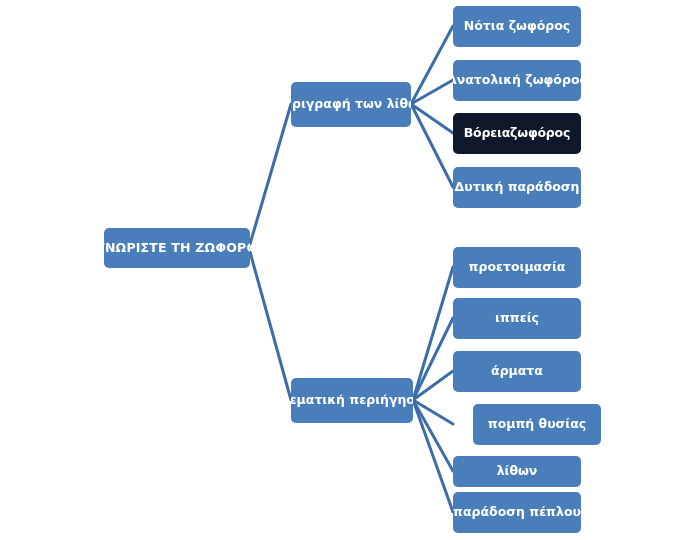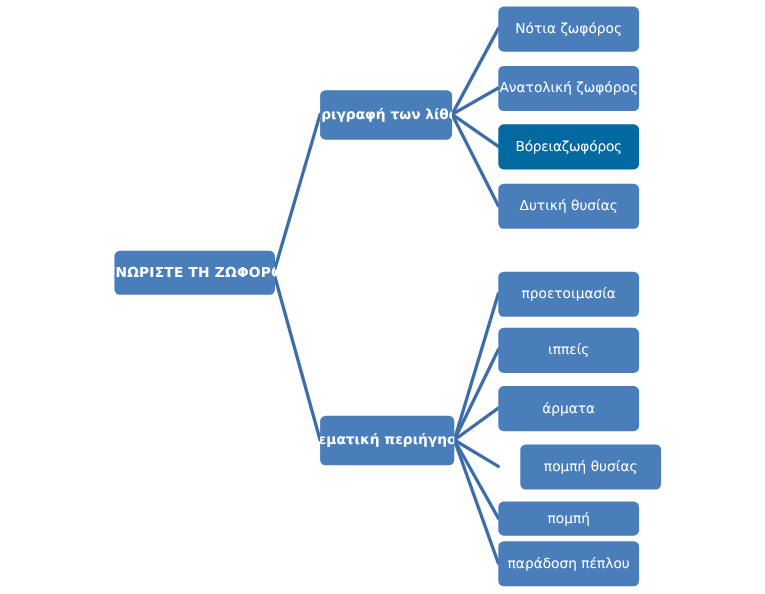--- a/index.html
+++ b/index.html
@@ -50,21 +50,21 @@
     font-size: 12.5px;
     font-weight: bold;
     letter-spacing: 0.2px;
   }
   .node.mid .node-label {
     font-size: 12.5px;
     font-weight: bold;
   }
   .node.leaf .node-label {
     font-size: 12.5px;
-    font-weight: normal;
+    font-weight: bold;
   }
   .node.tight .node-label {
     letter-spacing: -0.2px;
   }
 </style>
 </head>
 <body style="background: rgb(255, 255, 255);">
 
 <div id="canvas">
 
@@ -96,45 +96,45 @@
   </div>
 
   <div class="node leaf" style="left: 453px; top: 6px; width: 128px; height: 41px; background: rgb(74, 126, 187); color: rgb(255, 255, 255);">
     <span class="node-label">Νότια ζωφόρος</span>
   </div>
 
   <div class="node leaf" style="left: 453px; top: 60px; width: 128px; height: 41px; background: rgb(74, 126, 187); color: rgb(255, 255, 255);">
     <span class="node-label">Ανατολική ζωφόρος</span>
   </div>
 
-  <div class="node leaf tight" style="left: 453px; top: 113px; width: 128px; height: 41px; background: #0369a1; color: rgb(255, 255, 255);">
+  <div class="node leaf tight" style="left: 453px; top: 113px; width: 128px; height: 41px; background: #0f172a; color: rgb(255, 255, 255);">
     <span class="node-label">Βόρειαζωφόρος</span>
   </div>
 
   <div class="node leaf" style="left: 453px; top: 167px; width: 128px; height: 41px; background: rgb(74, 126, 187); color: rgb(255, 255, 255);">
-    <span class="node-label">Δυτική θυσίας</span>
+    <span class="node-label">Δυτική παράδοση</span>
   </div>
 
   <div class="node leaf" style="left: 453px; top: 298px; width: 128px; height: 41px; background: rgb(74, 126, 187); color: rgb(255, 255, 255);">
     <span class="node-label">ιππείς</span>
   </div>
 
   <div class="node leaf" style="left: 453px; top: 247px; width: 128px; height: 41px; background: rgb(74, 126, 187); color: rgb(255, 255, 255);">
     <span class="node-label">προετοιμασία</span>
   </div>
 
   <div class="node leaf" style="left: 453px; top: 351px; width: 128px; height: 41px; background: rgb(74, 126, 187); color: rgb(255, 255, 255);">
     <span class="node-label">άρματα</span>
   </div>
 
   <div class="node leaf" style="left: 473px; top: 404px; width: 128px; height: 41px; background: rgb(74, 126, 187); color: rgb(255, 255, 255);">
     <span class="node-label">πομπή θυσίας</span>
   </div>
 
   <div class="node leaf" style="left: 453px; top: 456px; width: 128px; height: 31px; background: rgb(74, 126, 187); color: rgb(255, 255, 255);">
-    <span class="node-label">πομπή</span>
+    <span class="node-label">λίθων</span>
   </div>
 
   <div class="node leaf" style="left: 453px; top: 492px; width: 128px; height: 41px; background: rgb(74, 126, 187); color: #ffffff;">
     <span class="node-label">παράδοση πέπλου</span>
   </div>
 
 </div>
 
 </body></html>

